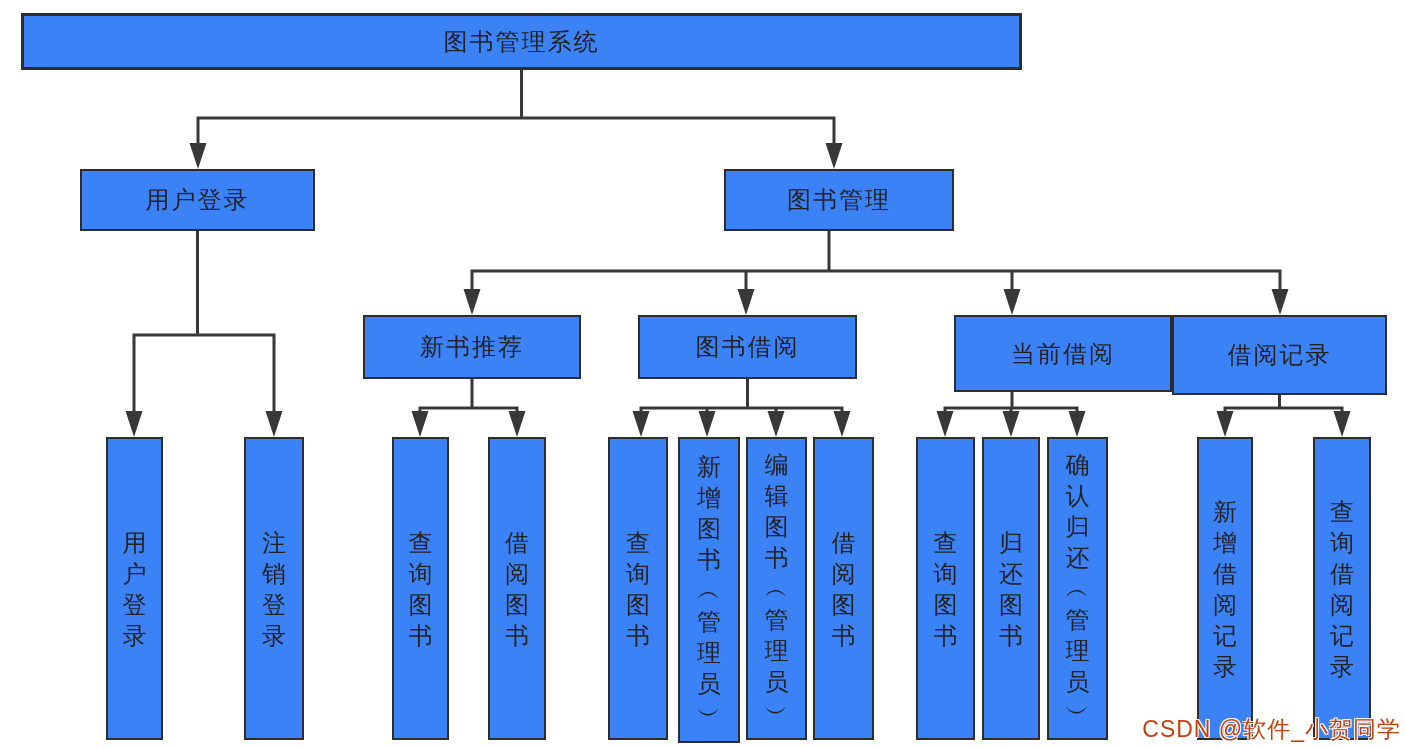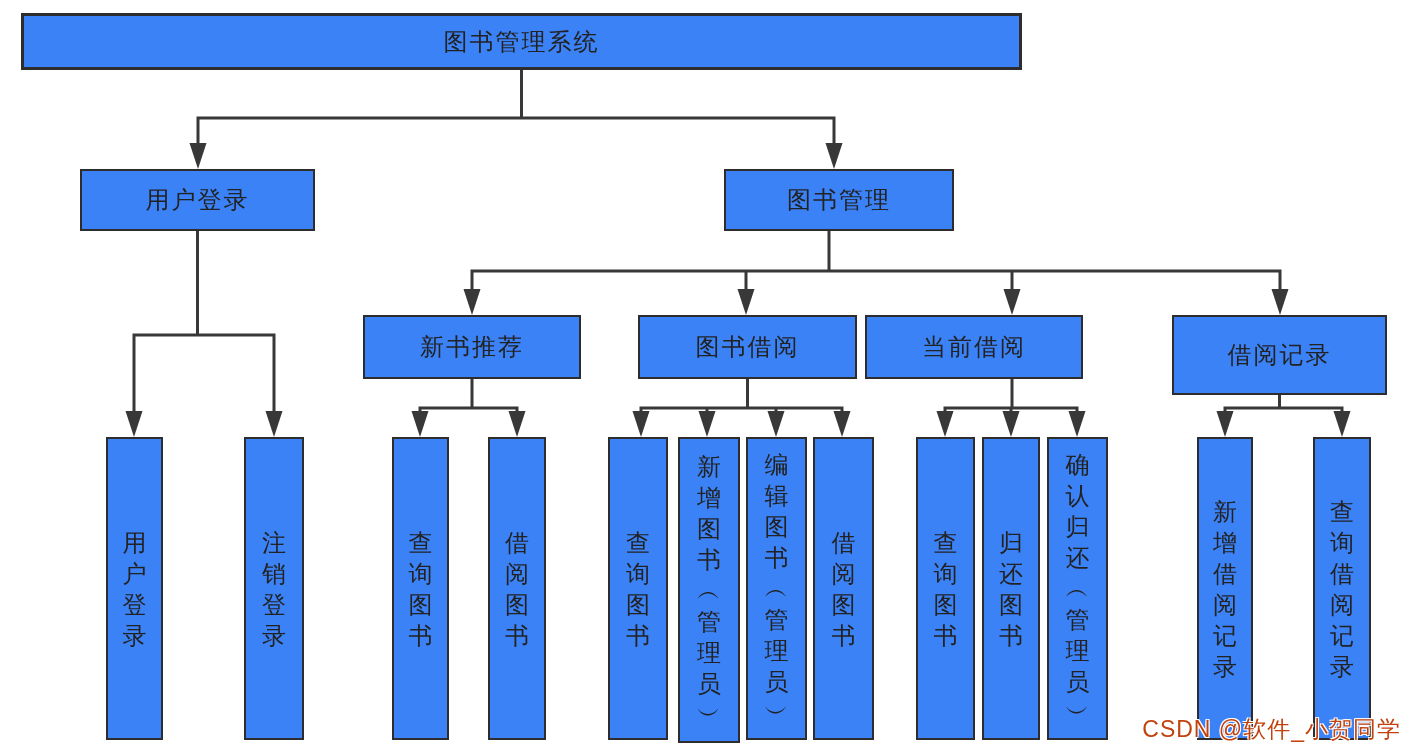--- a/index.html
+++ b/index.html
@@ -108,21 +108,21 @@
   <div class="node" style="left:714px;top:169px;width:230px;height:62px;margin-left:10px;">
     <span>图书管理</span>
   </div>
 
   <div class="node" style="left:363px;top:315px;width:218px;height:64px;">
     <span>新书推荐</span>
   </div>
   <div class="node" style="left:638px;top:315px;width:219px;height:64px;">
     <span>图书借阅</span>
   </div>
-  <div class="node" style="left:865px;top:315px;width:218px;height:64px;text-align:right;">
+  <div class="node" style="left:954px;top:315px;width:218px;height:77px;text-align:right;">
     <span>当前借阅</span>
   </div>
   <div class="node" style="left:1172px;top:315px;width:215px;height:80px;">
     <span>借阅记录</span>
   </div>
 
   <div class="node leaf vtext" style="left:106px;top:437px;width:57px;height:303px;">
       <div class="ch">用</div>
       <div class="ch">户</div>
       <div class="ch">登</div>

